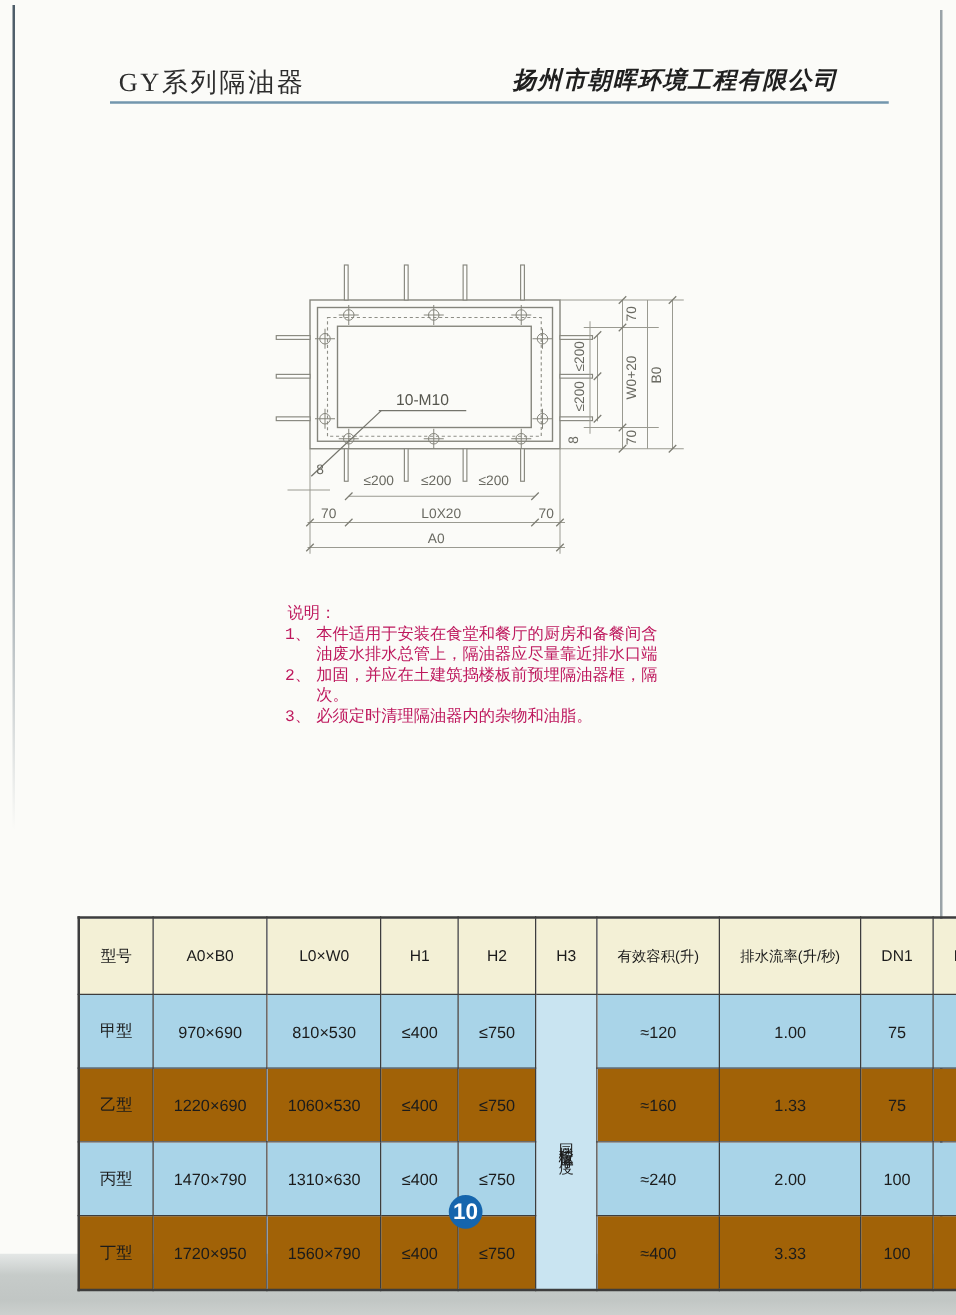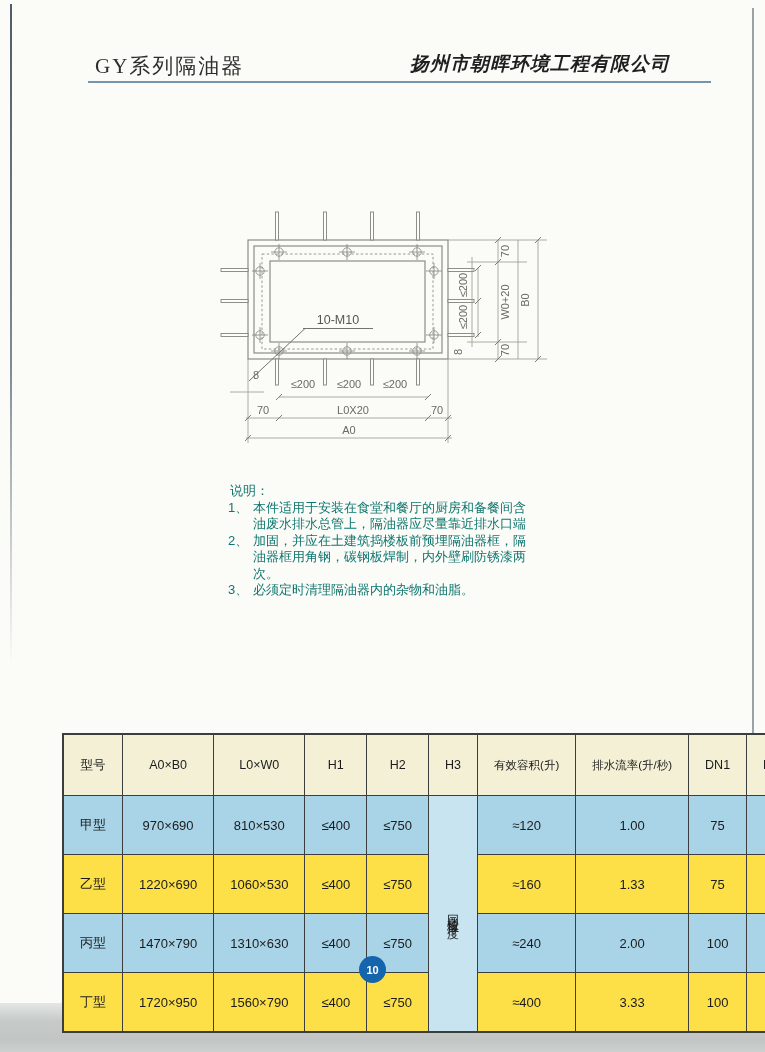--- a/index.html
+++ b/index.html
@@ -21,41 +21,41 @@
   .doc-company{position:absolute;left:410px;top:51px;width:280px;text-align:left;
     font-family:"Liberation Serif",serif;font-style:italic;font-weight:700;
     font-size:19px;letter-spacing:1px;color:#1f1f1f;}
   .header-rule{position:absolute;left:88px;top:81px;width:623px;height:2px;background:#7396ad;}
   
   .drawing{position:absolute;left:215px;top:195px;}
   .dimtxt{font-family:"Liberation Sans",sans-serif;font-size:11px;fill:#6a6a62;}
   .dimtxt-big{font-family:"Liberation Sans",sans-serif;font-size:12.5px;fill:#56564e;}
   
   .notes{position:absolute;left:228px;top:483px;width:312px;
-    font-size:13px;line-height:16.5px;color:#0f766e;}
+    font-size:13px;line-height:16.5px;color:#be185d;font-family:Liberation Mono, monospace;}
   .notes-heading{margin:0 0 0 2px;}
   .note-item{display:flex;}
   .note-marker{width:25px;flex:0 0 25px;}
   .note-lines{flex:1;}
   
   .spec-table{position:absolute;left:62px;top:733px;border-collapse:collapse;
     table-layout:fixed;color:#1b1b1b;}
   .spec-table td,.spec-table th{border:1px solid #3d3d3d;padding:16px;text-align:center;
     vertical-align:middle;font-weight:normal;overflow:hidden;white-space:nowrap;}
   .spec-table{border:2px solid #3d3d3d;}
   .spec-table th{height:28px;font-size:12.5px;background:#f3f0d6;}
   .spec-table th.th-small{font-size:11.5px;}
   .spec-table td{height:26px;font-size:13px;}
   tr.row-blue td{background:#a9d4e8;}
-  tr.row-light td{background:#fde047;}
+  tr.row-light td{background:#a16207;}
   td.h3cell{background:#c9e4f1 !important;font-size:12px;}
   .vtext{writing-mode:vertical-rl;letter-spacing:3px;margin:0 auto;line-height:1;display:inline-block;}
   
   .page-badge{position:absolute;left:359px;top:956px;width:27px;height:27px;border-radius:50%;
-    background:#1565ad;color:#ffffff;font-size:11px;font-weight:bold;
+    background:#1565ad;color:#ffffff;font-size:18px;font-weight:bold;
     display:flex;align-items:center;justify-content:center;}
 </style>
 </head>
 <body>
 
 <div class="edge-left"></div>
 <div class="edge-right"></div>
 <div class="bottom-band"></div>
 
 <div class="doc-title">GY系列隔油器</div>
@@ -190,21 +190,20 @@
     <div class="note-marker">1、</div>
     <div class="note-lines">
       <div>本件适用于安装在食堂和餐厅的厨房和备餐间含</div>
       <div>油废水排水总管上，隔油器应尽量靠近排水口端</div>
     </div>
   </div>
   <div class="note-item">
     <div class="note-marker">2、</div>
     <div class="note-lines">
       <div>加固，并应在土建筑捣楼板前预埋隔油器框，隔</div>
-      <div>油器框用角钢，碳钢板焊制，内外壁刷防锈漆两</div>
       <div>次。</div>
     </div>
   </div>
   <div class="note-item">
     <div class="note-marker">3、</div>
     <div class="note-lines">
       <div>必须定时清理隔油器内的杂物和油脂。</div>
     </div>
   </div>
 </div>

